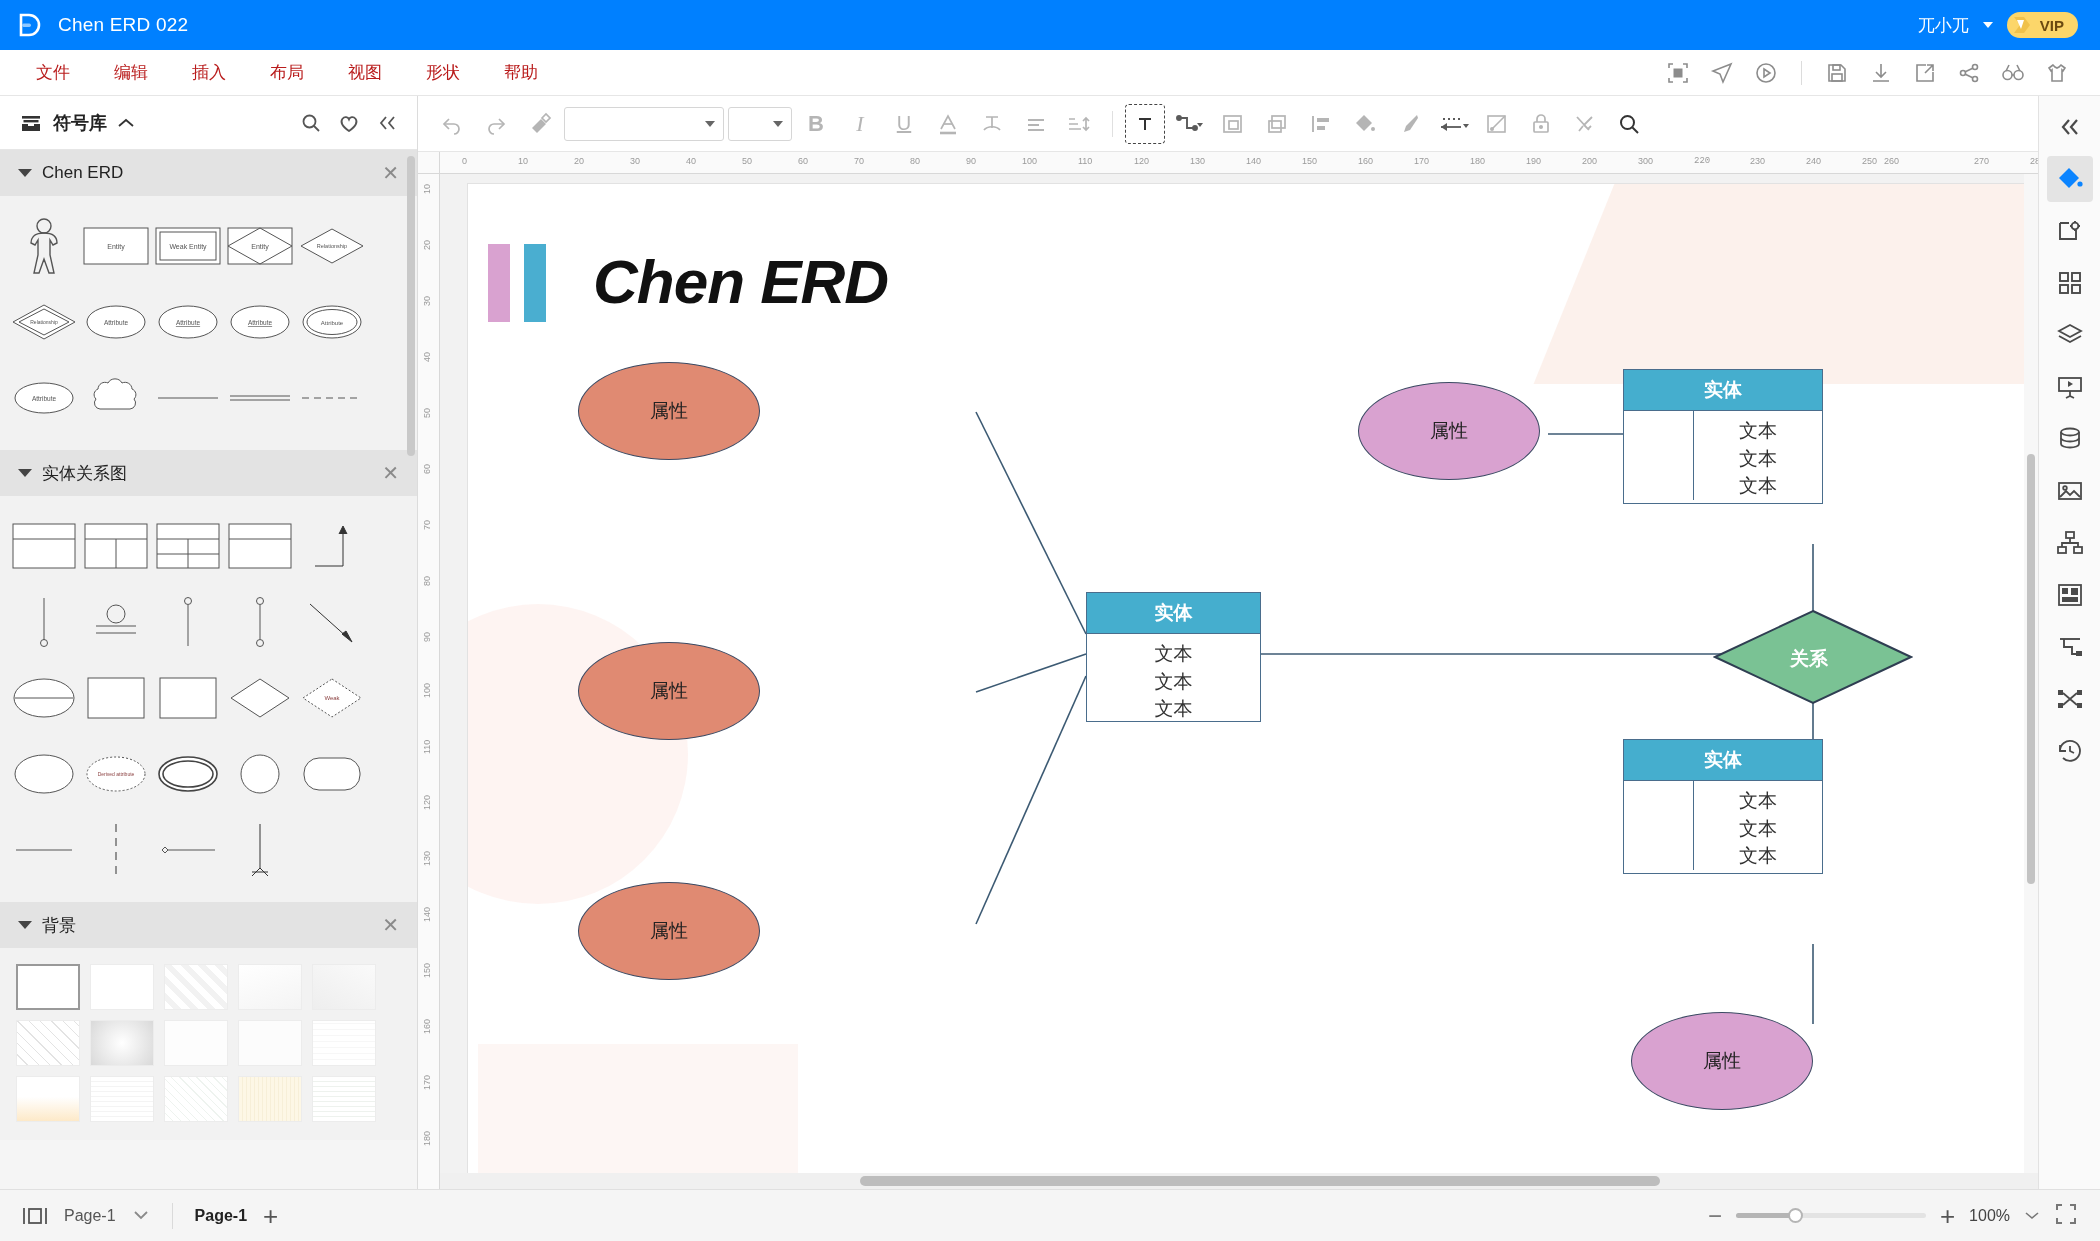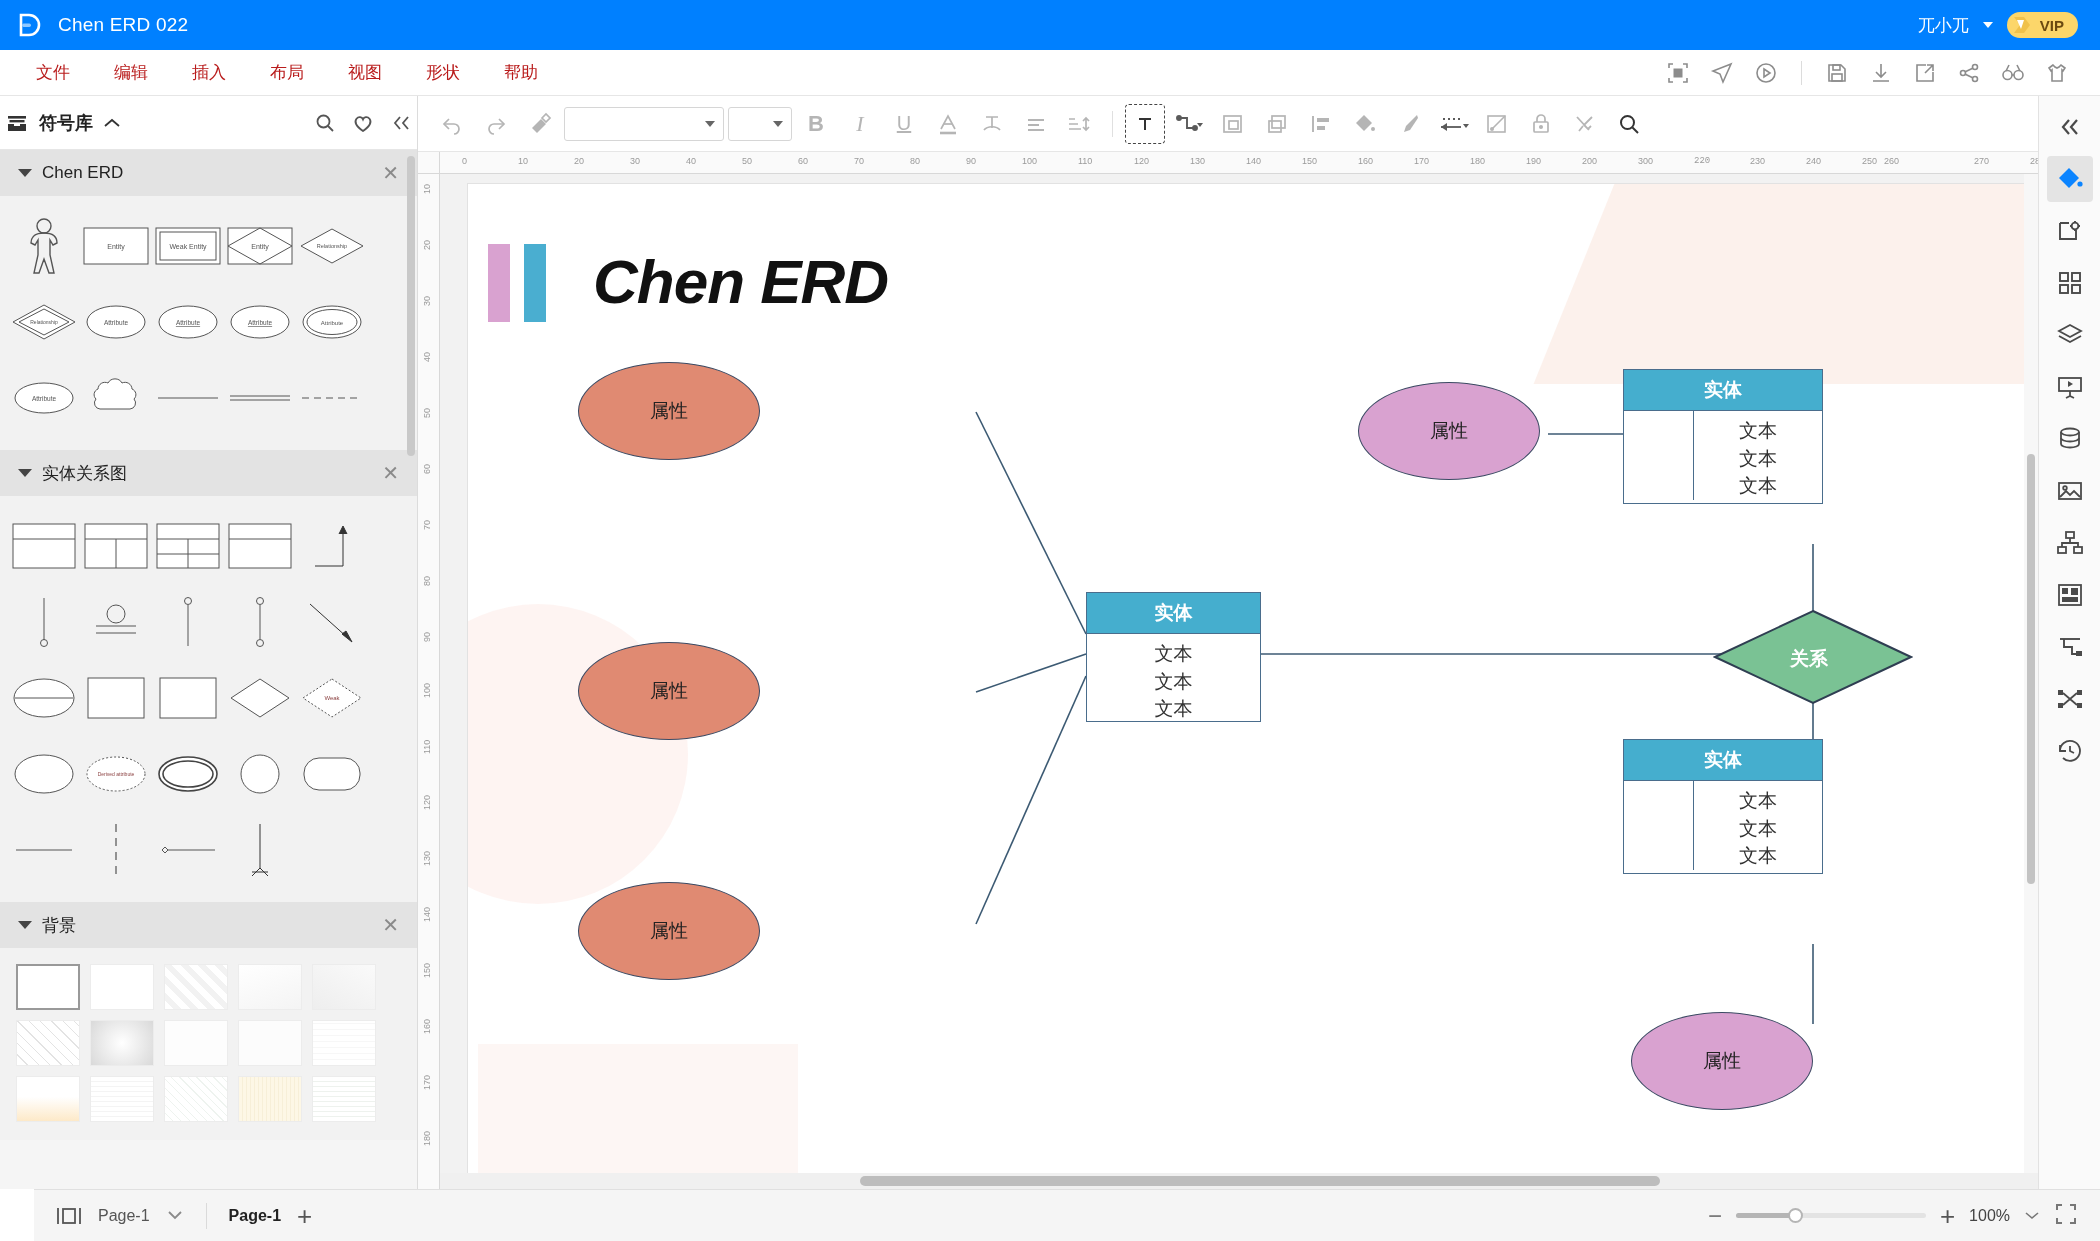--- a/index.html
+++ b/index.html
@@ -40,21 +40,21 @@
   .mi svg { display: block; }
   .vdiv { width: 1px; height: 24px; background: #dcdcdc; margin: 0 8px; }
 
   
   .body-row { flex: 1 1 auto; display: flex; min-height: 0; }
 
   
   .leftpanel { width: 418px; flex: 0 0 418px; border-right: 1px solid #dcdcdc; display: flex; flex-direction: column; background: #f5f5f5; }
   .lp-header {
     height: 54px; flex: 0 0 54px; background: #fff; display: flex; align-items: center;
-    padding: 0 5px; gap: 10px; border-bottom: 1px solid #e6e6e6;
+    padding: 0 19px; gap: 10px; border-bottom: 1px solid #e6e6e6;
   }
   .lp-header .title { font-size: 18px; font-weight: bold; color: #222; }
   .lp-header .hicons { margin-left: auto; display: flex; gap: 16px; color: #555; }
   .lp-scroll { flex: 1 1 auto; overflow: hidden; position: relative; }
   .sect-head {
     background: #e3e3e3; height: 46px; display: flex; align-items: center; padding: 0 18px; gap: 10px;
   }
   .sect-head .tri { width: 0; height: 0; border-left: 7px solid transparent; border-right: 7px solid transparent; border-top: 8px solid #444; }
   .sect-head .sname { font-size: 17px; color: #222; }
   .sect-head .sclose { margin-left: auto; color: #8a8a8a; font-size: 20px; }
@@ -116,21 +116,21 @@
   .rel-txt { position: absolute; color: #fff; font-weight: bold; font-size: 19px; }
 
   
   .rightbar { width: 62px; flex: 0 0 62px; background: #fafafa; border-left: 1px solid #e2e2e2; display: flex; flex-direction: column; align-items: center; padding-top: 8px; gap: 6px; }
   .ri { width: 46px; height: 46px; display: flex; align-items: center; justify-content: center; color: #4a4a4a; border-radius: 4px; }
   .ri.sel { background: #e4e4e4; color: #0b84ff; }
 
   
   .statusbar {
     height: 52px; flex: 0 0 52px; background: #f5f5f5; border-top: 1px solid #e0e0e0;
-    display: flex; align-items: center; padding: 10px 22px; gap: 16px; margin-left: 34px;
+    display: flex; align-items: center; padding: 10px 22px; gap: 16px;
   }
   .sb-pagename { font-size: 16px; color: #555; }
   .sb-sep { width: 1px; height: 26px; background: #dadada; margin: 0 6px; }
   .sb-tab { font-size: 16px; color: #222; font-weight: bold; }
   .sb-plus { font-size: 26px; color: #555; line-height: 1; }
   .sb-right { margin-left: auto; display: flex; align-items: center; gap: 14px; }
   .slider { width: 190px; height: 5px; background: #e3e3e3; border-radius: 3px; position: relative; }
   .slider .fill { position: absolute; left: 0; top: 0; height: 5px; width: 58px; background: #b5b5b5; border-radius: 3px; }
   .slider .knob { position: absolute; left: 52px; top: -5px; width: 15px; height: 15px; border-radius: 50%; background: #fff; border: 2px solid #b5b5b5; }
   .zoom-val { font-size: 16px; color: #444; }

